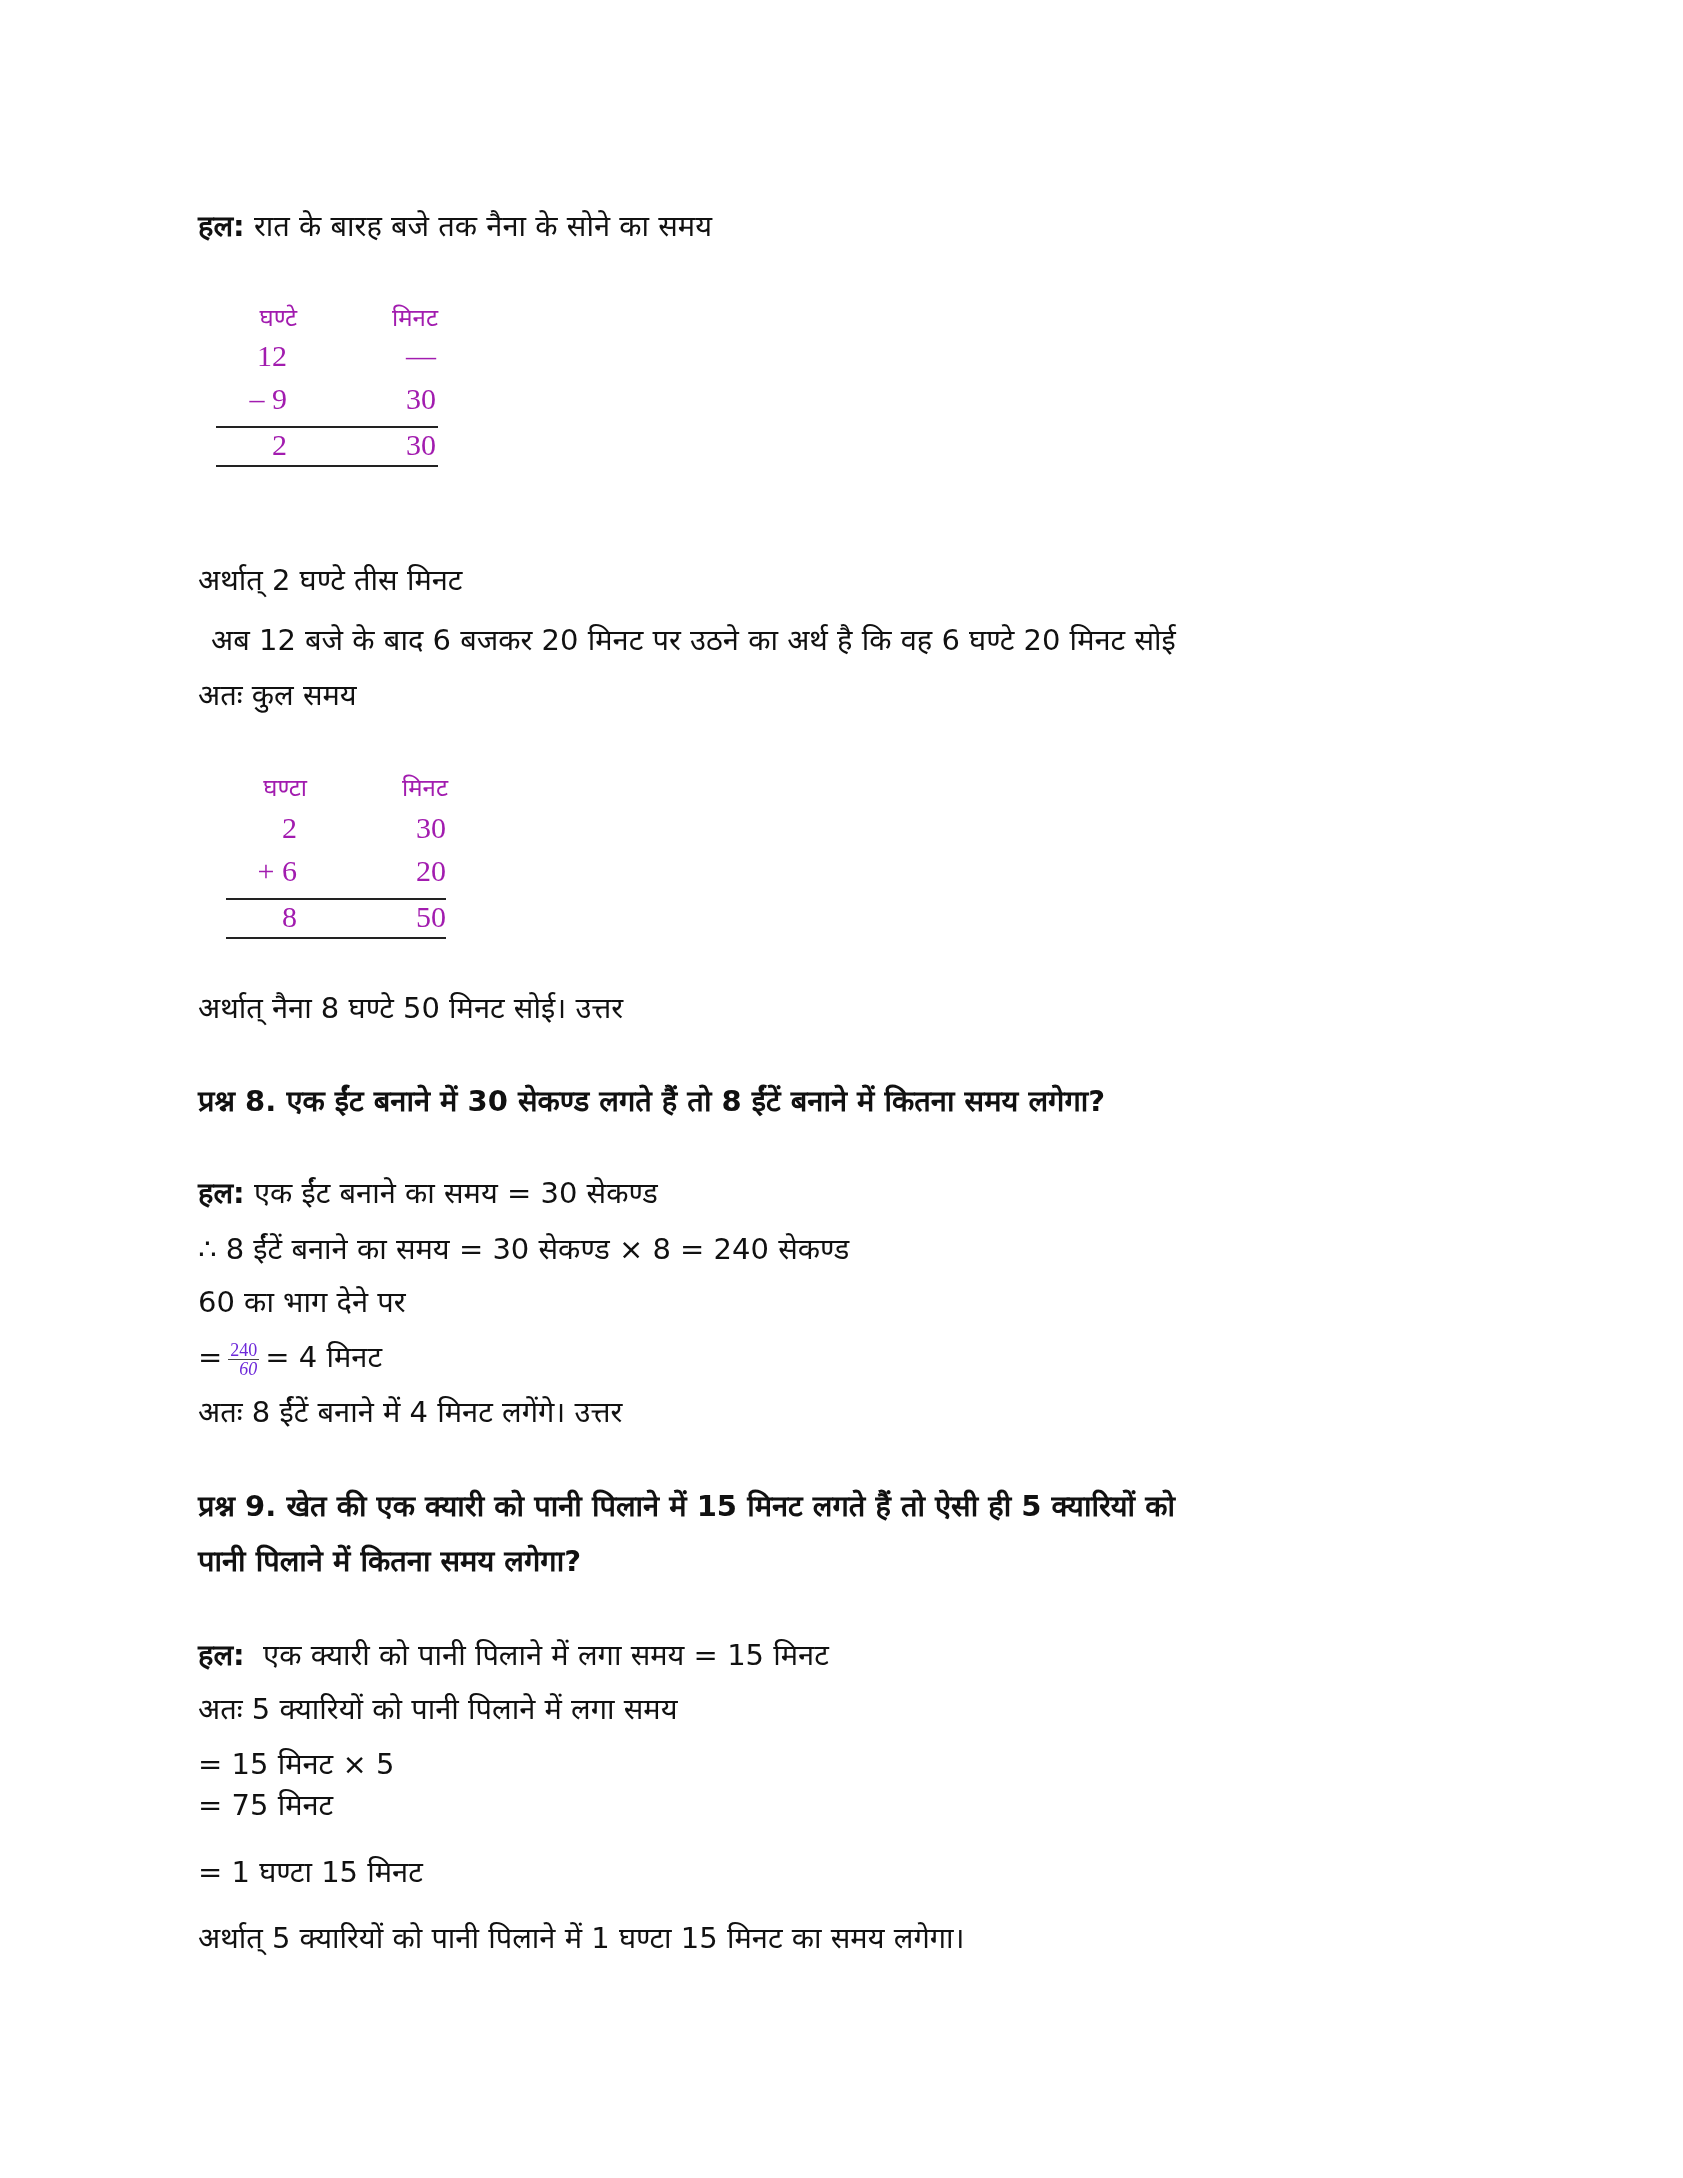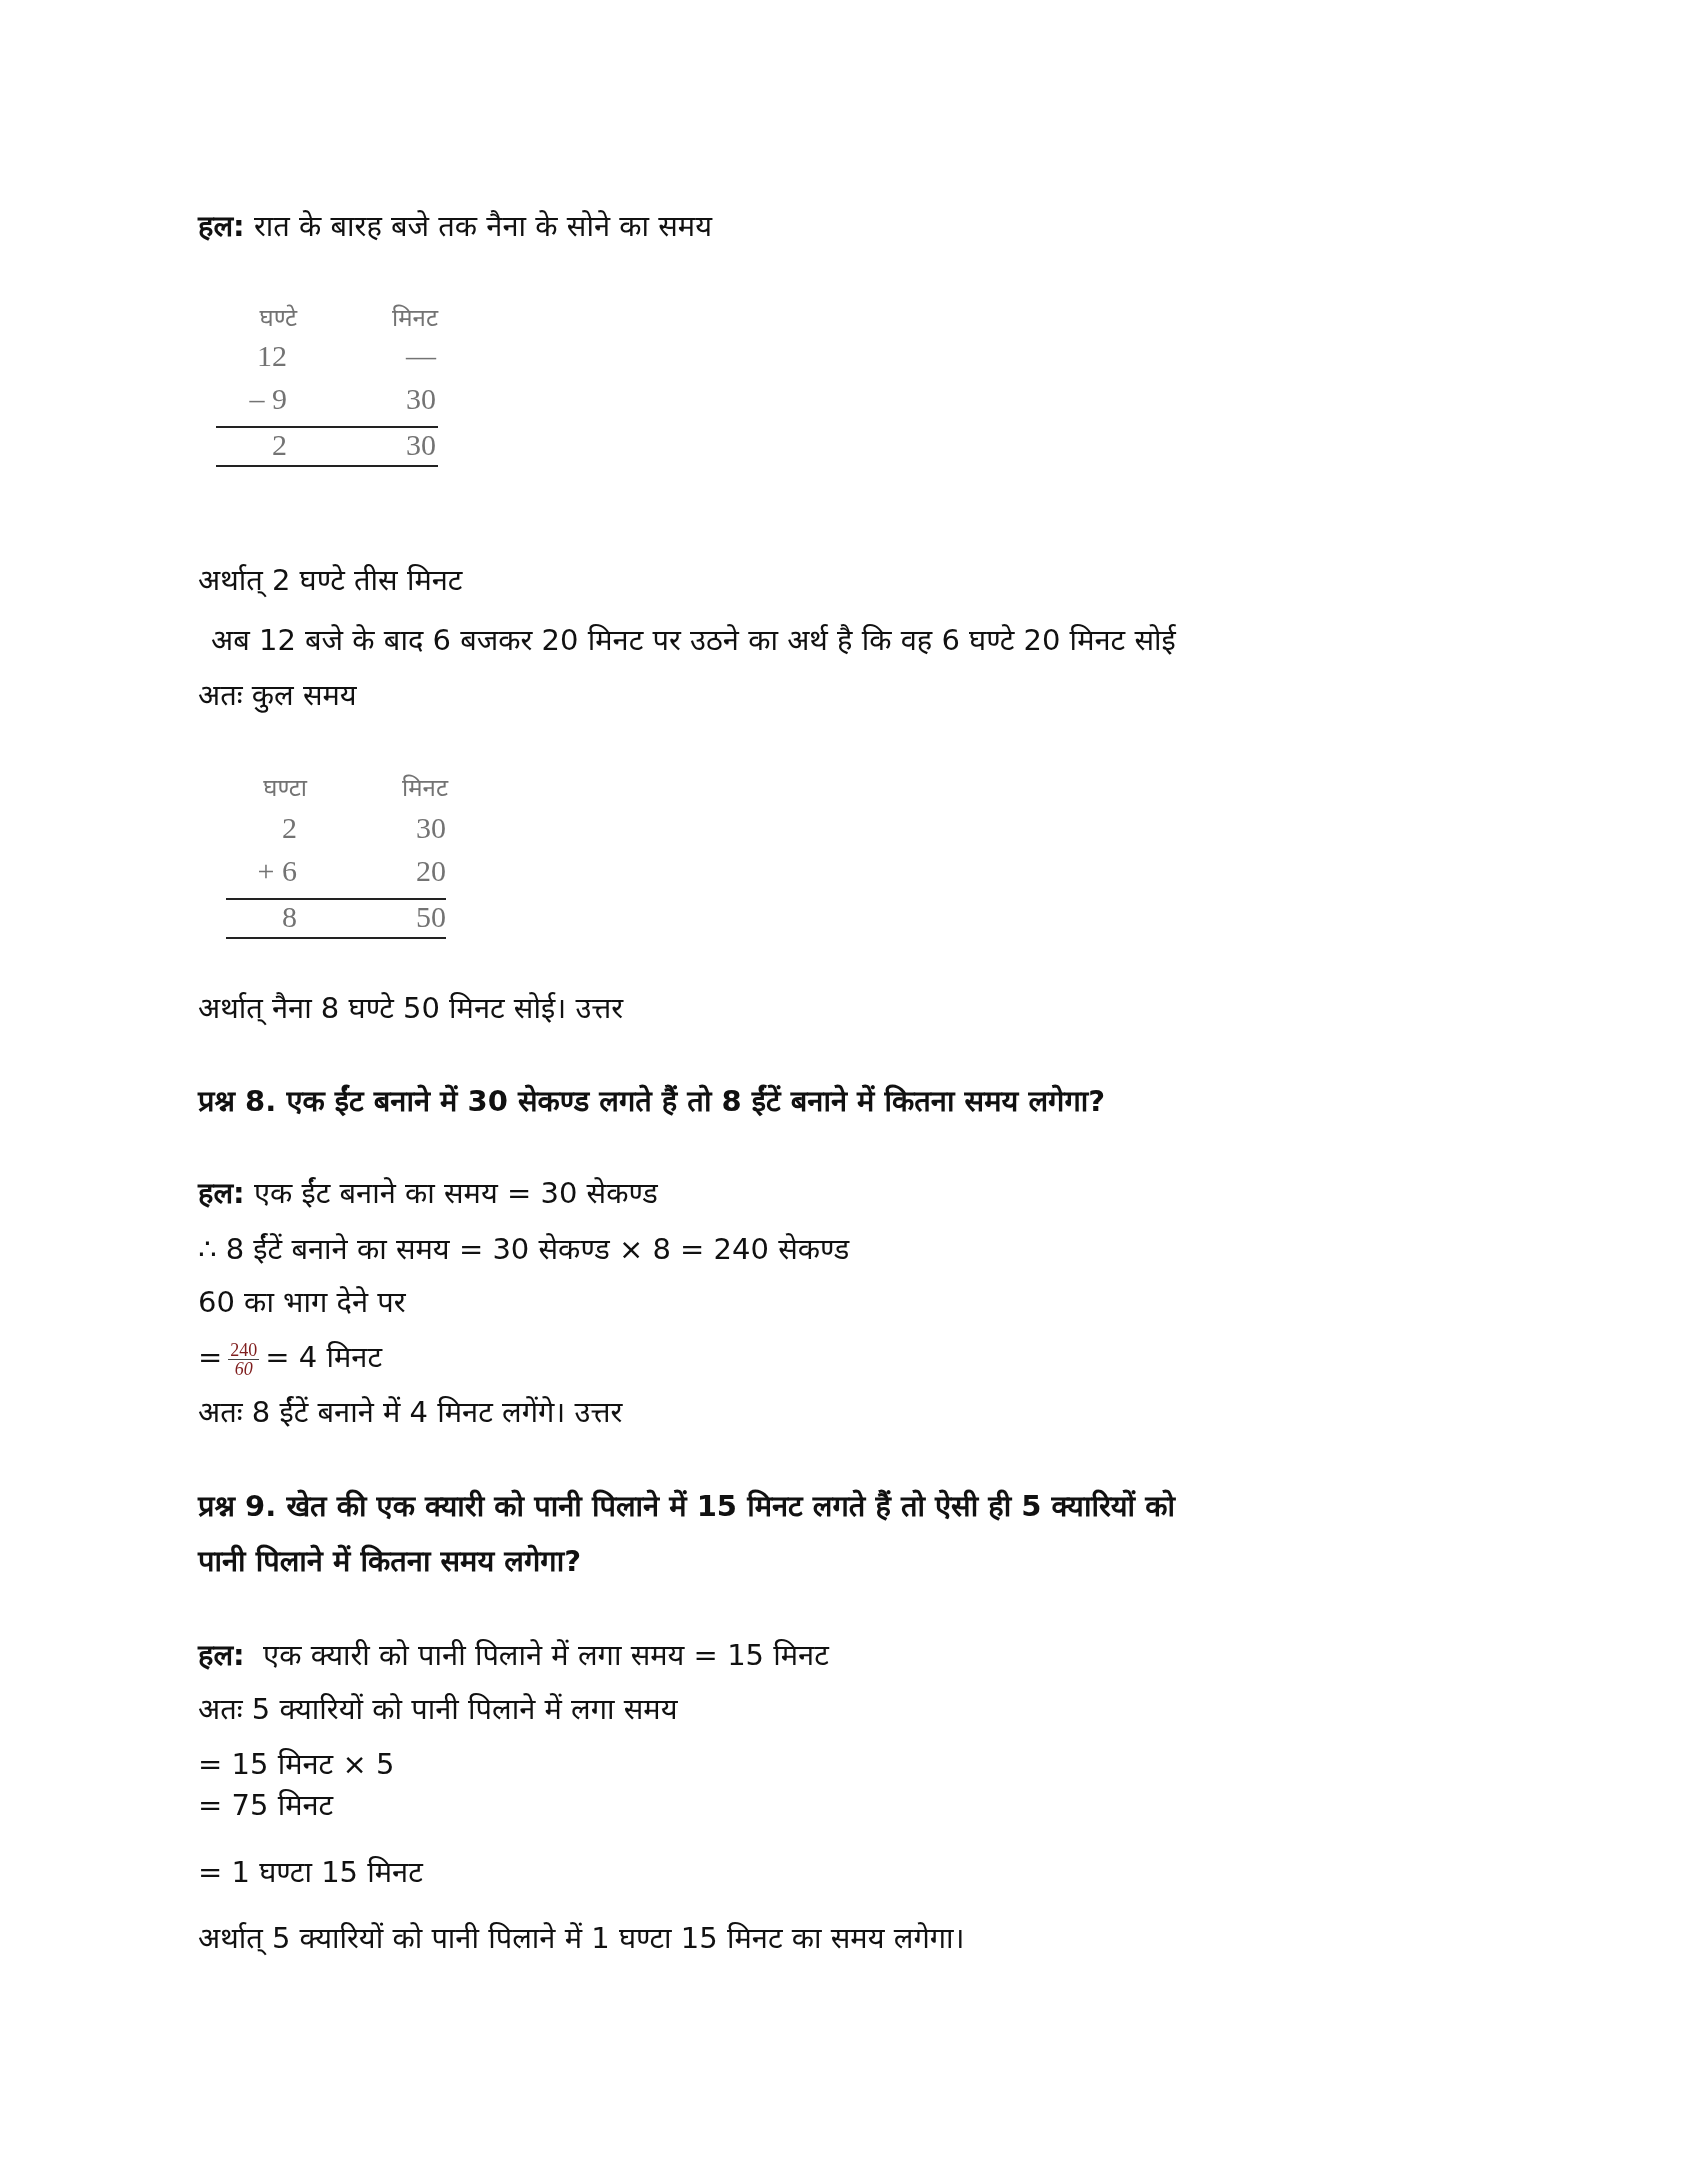--- a/index.html
+++ b/index.html
@@ -1,24 +1,24 @@
 <!DOCTYPE html>
 <html><head>
 <meta charset="utf-8">
 <style>
   html, body { margin:0; padding:0; background:#ffffff; }
   body { width:1683px; height:2178px; position:relative; overflow:hidden;
          font-family:"DejaVu Sans", "Liberation Sans", sans-serif; color:#111; }
   .line { position:absolute; left:198px; font-size:29px; white-space:nowrap; line-height:36px; }
   .bold { font-weight:bold; }
-  .tbl { position:absolute; font-family:"Liberation Serif", "DejaVu Serif", serif; font-size:30px; color:#737373; }
+  .tbl { position:absolute; font-family:"Liberation Serif", "DejaVu Serif", serif; font-size:30px; color:#a21caf; }
   .tbl .cell { position:absolute; text-align:right; white-space:nowrap; line-height:34px; }
   .tbl .hdr { font-family:"DejaVu Sans", sans-serif; font-size:24px; }
   .rule { position:absolute; height:2px; background:#222; }
-  .frac { display:inline-block; vertical-align:middle; text-align:center; font-family:"Liberation Serif", serif; font-size:18px; line-height:18px; margin:0 6px; color:#7f1d1d; }
+  .frac { display:inline-block; vertical-align:middle; text-align:right; font-family:"Liberation Serif", serif; font-size:18px; line-height:18px; margin:0 6px; color:#6d28d9; }
   .frac .num { display:block; border-bottom:1.5px solid #444; padding:0 2px; }
   .frac .den { display:block; padding:0 2px;font-style:italic; }
 </style>
 </head>
 <body>
 
 <div class="line" style="top:208px;"><span class="bold">हल:</span><span> रात के बारह बजे तक नैना के सोने का समय</span></div>
 
 <div class="tbl" style="left:208px; top:297px; width:238px; height:178px;">
   <div class="cell hdr" style="left:0; width:89px; top:4px;">घण्टे</div>

